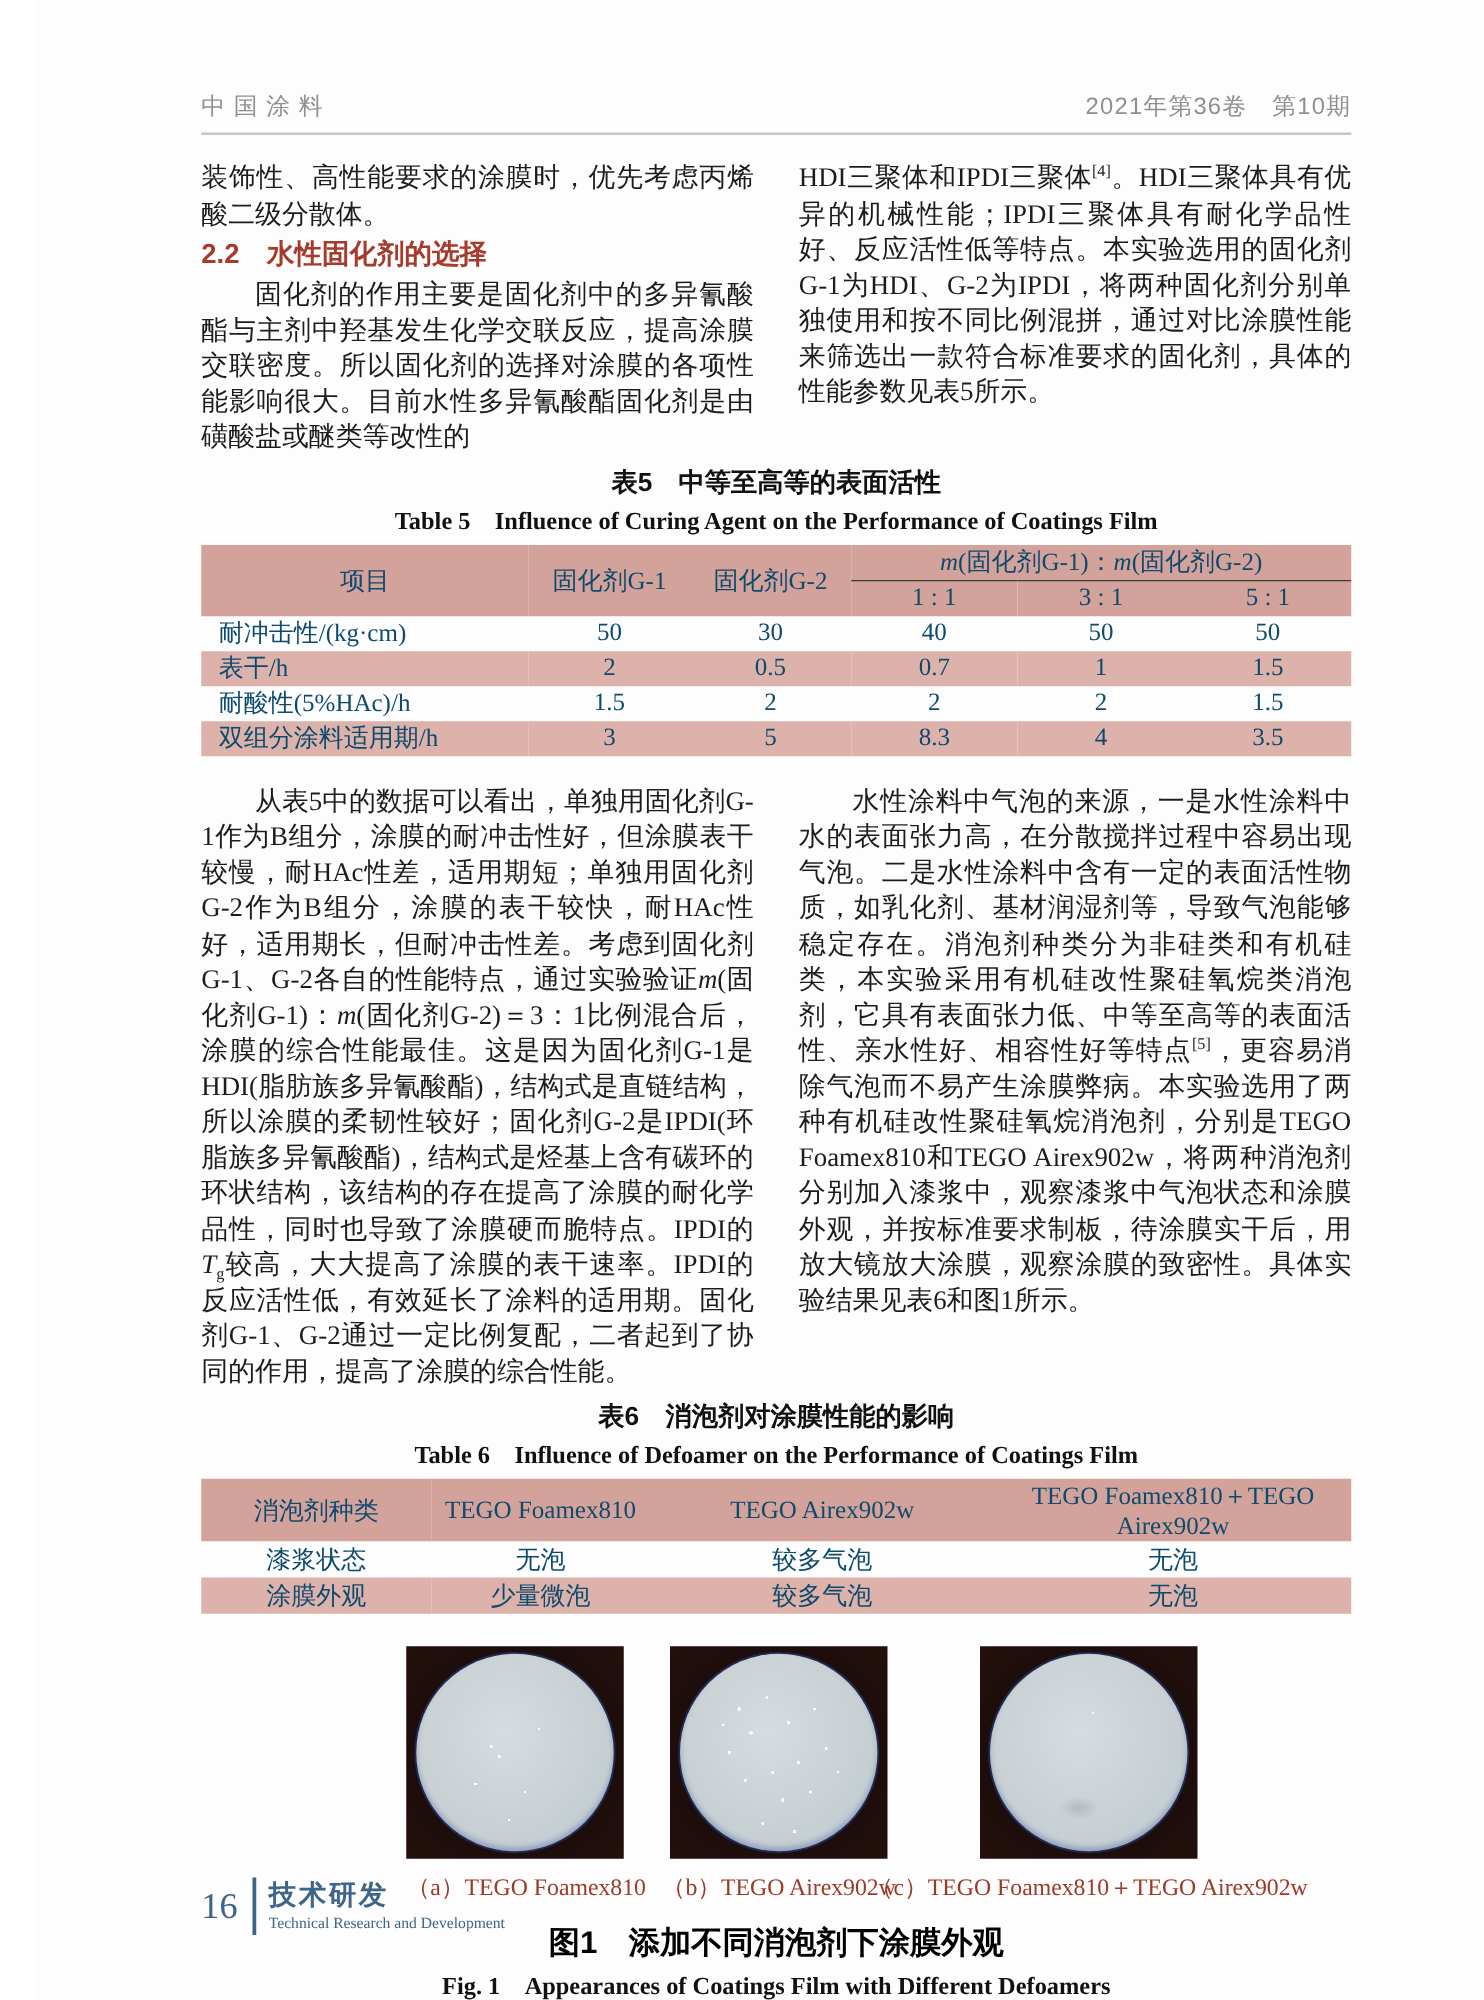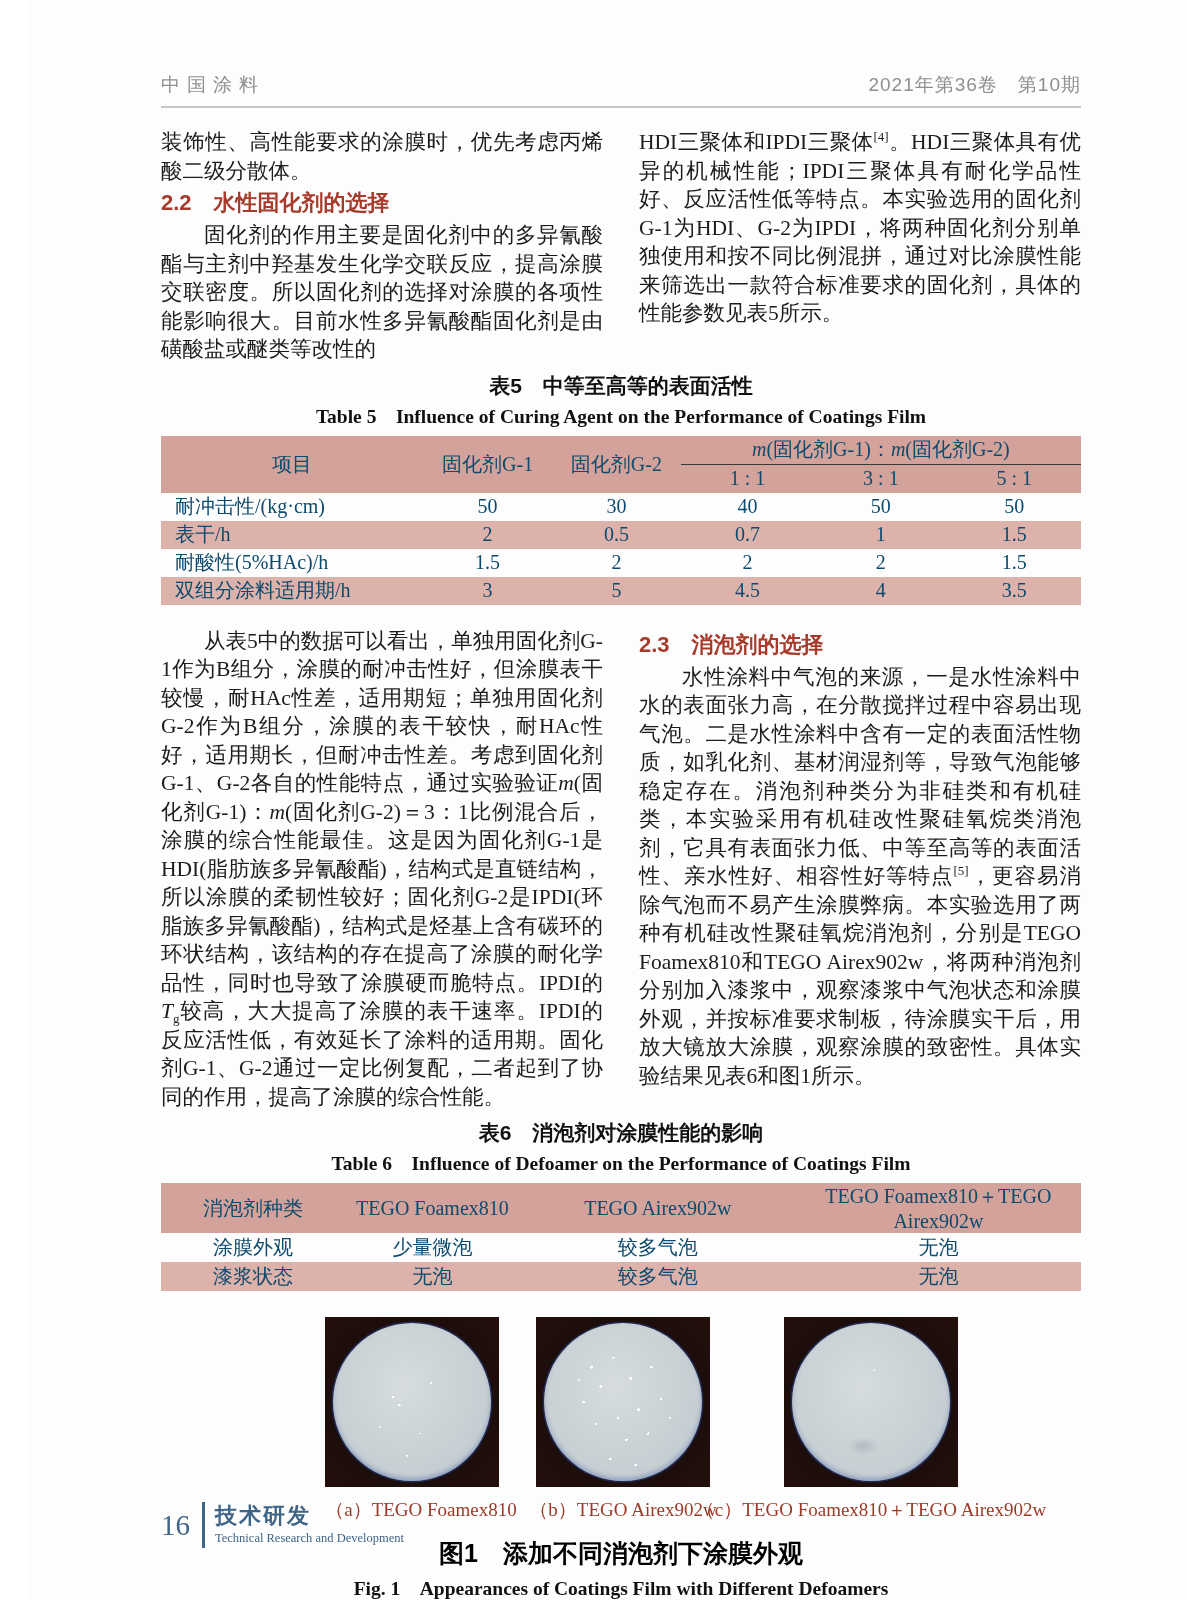--- a/index.html
+++ b/index.html
@@ -203,34 +203,33 @@
             <td>1.5</td>
             <td>2</td>
             <td>2</td>
             <td>2</td>
             <td>1.5</td>
           </tr>
           <tr>
             <td class="row-label">双组分涂料适用期/h</td>
             <td>3</td>
             <td>5</td>
-            <td>4.5</td>
+            <td>8.3</td>
             <td>4</td>
             <td>3.5</td>
           </tr>
         </tbody>
       </table>
     </div>
 
     <div class="two-col mid">
       <div class="col">
         <p class="indent"><span>从表5中的数据可以看出，单独用固化剂G-1作为B组分，涂膜的耐冲击性好，但涂膜表干较慢，耐HAc性差，适用期短；单独用固化剂G-2作为B组分，涂膜的表干较快，耐HAc性好，适用期长，但耐冲击性差。考虑到固化剂G-1、G-2各自的性能特点，通过实验验证</span><span class="it">m</span><span>(固化剂G-1)：</span><span class="it">m</span><span>(固化剂G-2)＝3：1比例混合后，涂膜的综合性能最佳。这是因为固化剂G-1是HDI(脂肪族多异氰酸酯)，结构式是直链结构，所以涂膜的柔韧性较好；固化剂G-2是IPDI(环脂族多异氰酸酯)，结构式是烃基上含有碳环的环状结构，该结构的存在提高了涂膜的耐化学品性，同时也导致了涂膜硬而脆特点。IPDI的</span><span class="it">T</span><sub class="sb">g</sub><span>较高，大大提高了涂膜的表干速率。IPDI的反应活性低，有效延长了涂料的适用期。固化剂G-1、G-2通过一定比例复配，二者起到了协同的作用，提高了涂膜的综合性能。</span></p>
       </div>
       <div class="col">
-        <div class="sec-heading">2.3　消泡剂的选择</div>
         <p class="indent"><span>水性涂料中气泡的来源，一是水性涂料中水的表面张力高，在分散搅拌过程中容易出现气泡。二是水性涂料中含有一定的表面活性物质，如乳化剂、基材润湿剂等，导致气泡能够稳定存在。消泡剂种类分为非硅类和有机硅类，本实验采用有机硅改性聚硅氧烷类消泡剂，它具有表面张力低、中等至高等的表面活性、亲水性好、相容性好等特点</span><sup class="ref">[5]</sup><span>，更容易消除气泡而不易产生涂膜弊病。本实验选用了两种有机硅改性聚硅氧烷消泡剂，分别是TEGO Foamex810和TEGO Airex902w，将两种消泡剂分别加入漆浆中，观察漆浆中气泡状态和涂膜外观，并按标准要求制板，待涂膜实干后，用放大镜放大涂膜，观察涂膜的致密性。具体实验结果见表6和图1所示。</span></p>
       </div>
     </div>
 
     <div>
       <div class="tbl-title-cn">表6　消泡剂对涂膜性能的影响</div>
       <div class="tbl-title-en">Table 6　Influence of Defoamer on the Performance of Coatings Film</div>
       <table class="t6">
         <colgroup>
           <col style="width:20%">
@@ -241,28 +240,28 @@
         <thead>
           <tr>
             <th>消泡剂种类</th>
             <th>TEGO Foamex810</th>
             <th>TEGO Airex902w</th>
             <th>TEGO Foamex810＋TEGO Airex902w</th>
           </tr>
         </thead>
         <tbody>
           <tr>
+            <td class="center-label">漆浆状态</td>
+            <td>无泡</td>
+            <td>较多气泡</td>
+            <td>无泡</td>
+          </tr>
+          <tr>
             <td class="center-label">涂膜外观</td>
             <td>少量微泡</td>
-            <td>较多气泡</td>
-            <td>无泡</td>
-          </tr>
-          <tr>
-            <td class="center-label">漆浆状态</td>
-            <td>无泡</td>
             <td>较多气泡</td>
             <td>无泡</td>
           </tr>
         </tbody>
       </table>
     </div>
 
     <div class="figure">
       <div class="photos">
         <div class="photo photo-a">

